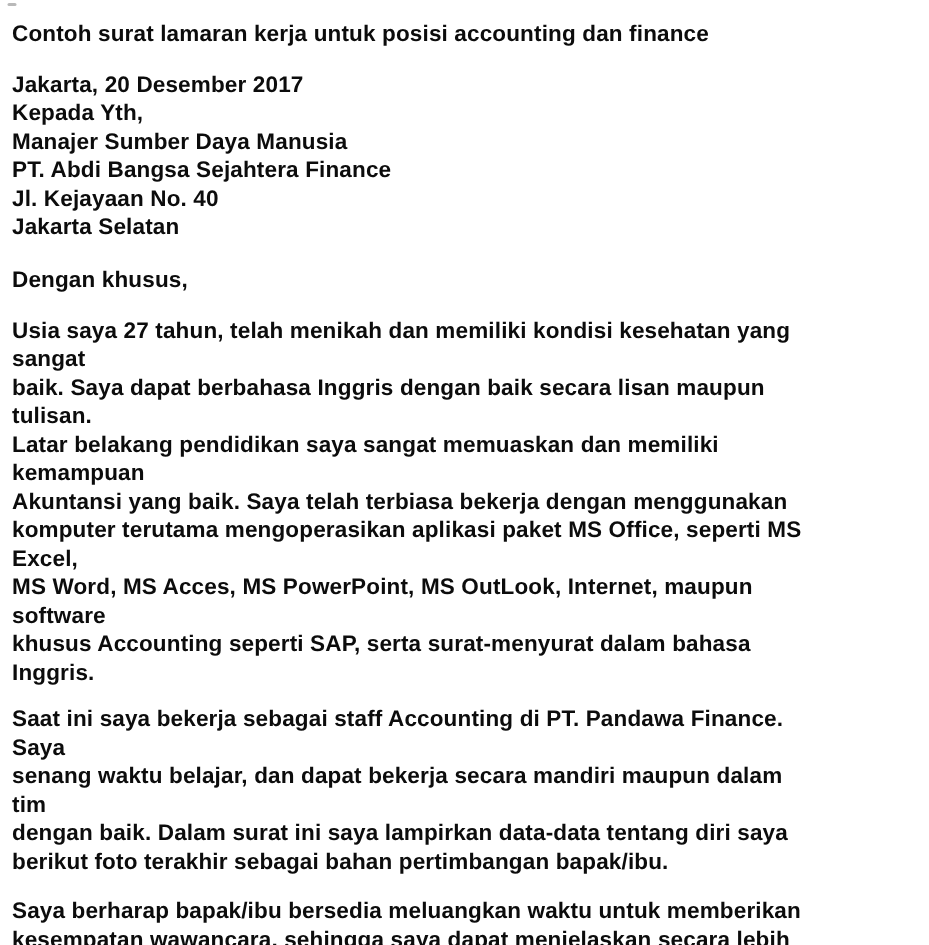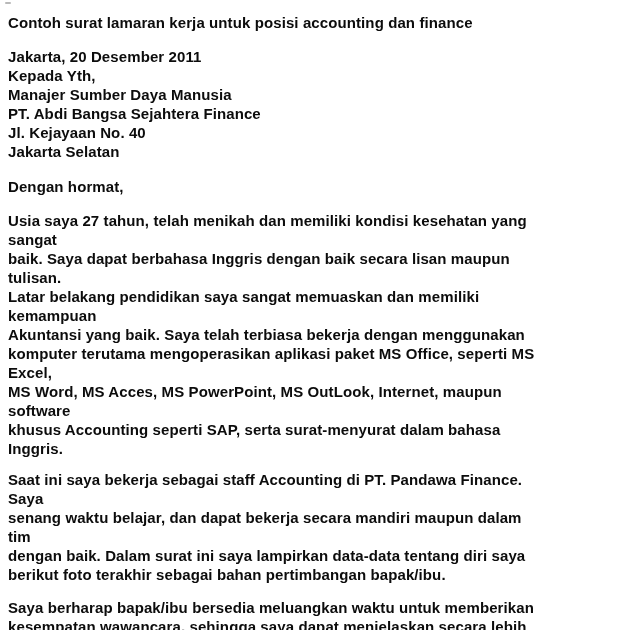--- a/index.html
+++ b/index.html
@@ -44,29 +44,29 @@
 </style>
 </head>
 <body style="background: rgb(255, 255, 255);">
 
 <div class="smudge" style="background: rgb(185, 185, 185);"></div>
 
 <div class="letter" style="color: rgb(12, 12, 12);">
 
   <p class="block title">Contoh surat lamaran kerja untuk posisi accounting dan finance</p>
 
-  <p class="block date">Jakarta, 20 Desember 2011</p>
+  <p class="block date">Jakarta, 20 Desember 2017</p>
 
   <p class="block recipient">Kepada Yth,
 Manajer Sumber Daya Manusia
 PT. Abdi Bangsa Sejahtera Finance
 Jl. Kejayaan No. 40
 Jakarta Selatan</p>
 
-  <p class="block salutation">Dengan hormat,</p>
+  <p class="block salutation">Dengan khusus,</p>
 
 
   <p class="block para-skills">Usia saya 27 tahun, telah menikah dan memiliki kondisi kesehatan yang sangat
 baik. Saya dapat berbahasa Inggris dengan baik secara lisan maupun tulisan.
 Latar belakang pendidikan saya sangat memuaskan dan memiliki kemampuan
 Akuntansi yang baik. Saya telah terbiasa bekerja dengan menggunakan
 komputer terutama mengoperasikan aplikasi paket MS Office, seperti MS Excel,
 MS Word, MS Acces, MS PowerPoint, MS OutLook, Internet, maupun software
 khusus Accounting seperti SAP, serta surat-menyurat dalam bahasa Inggris.</p>
 

